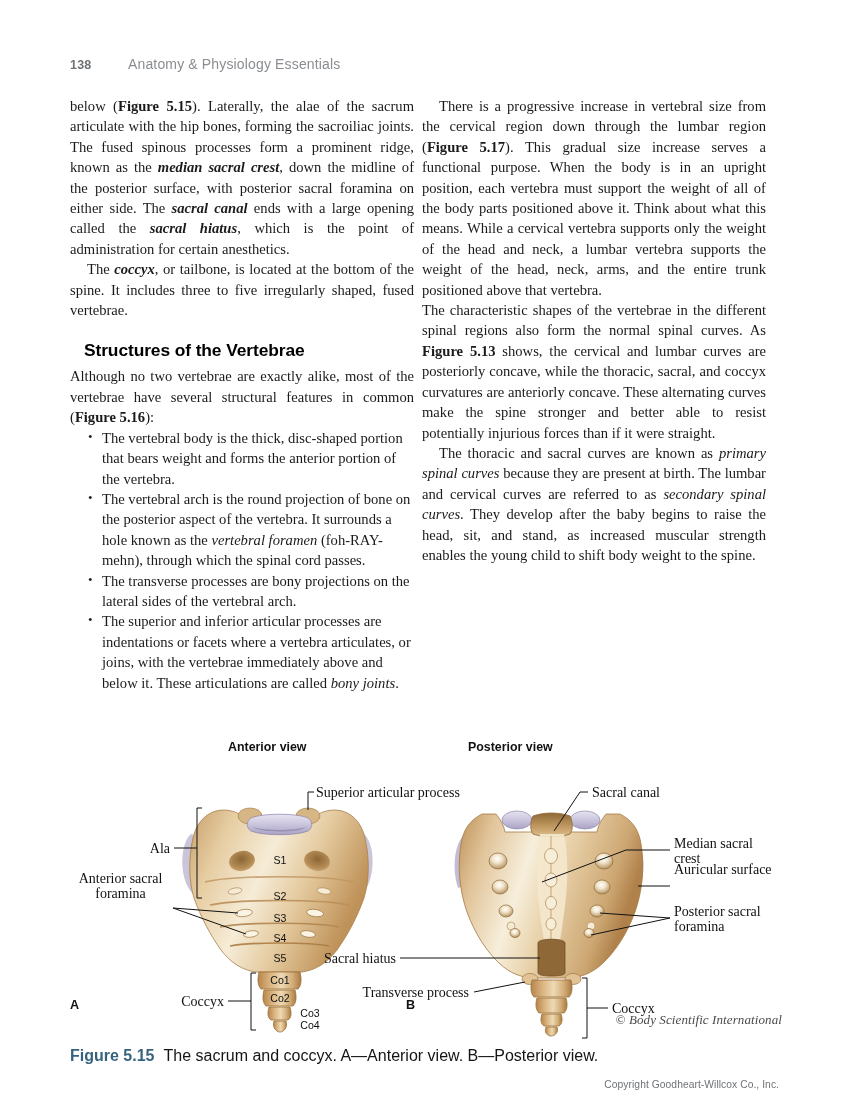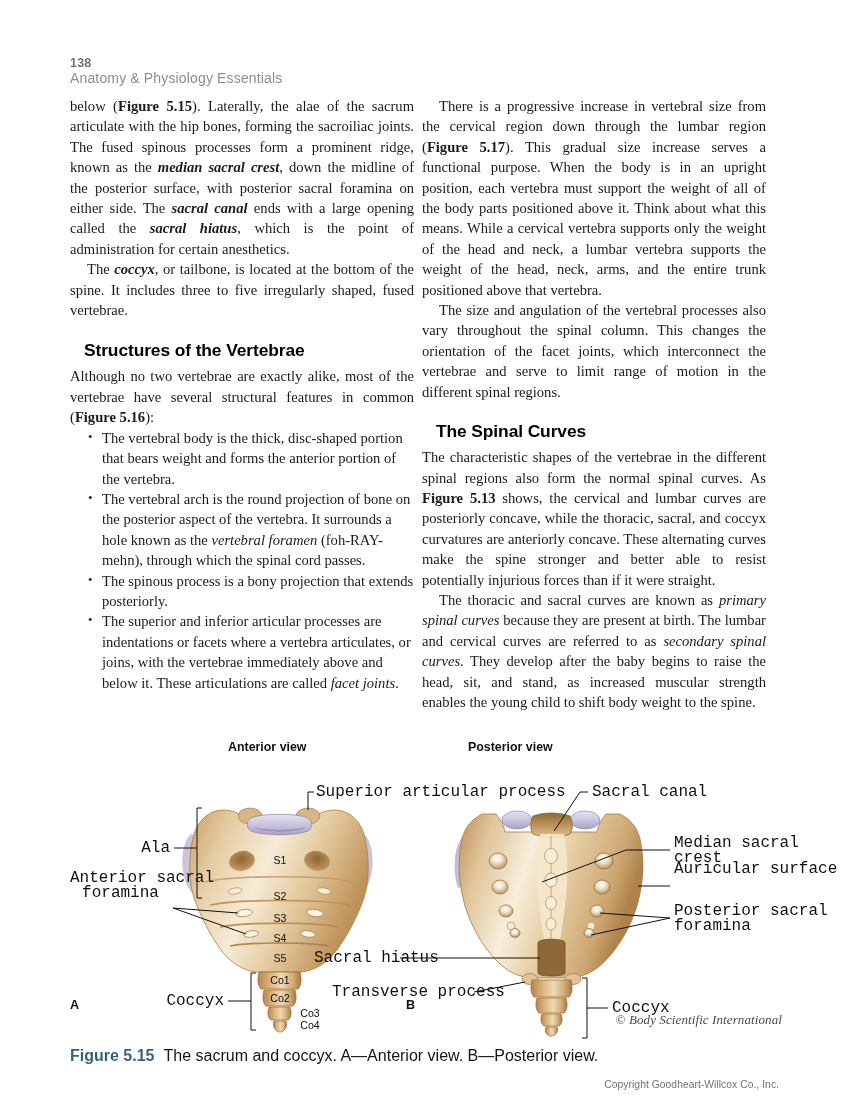--- a/index.html
+++ b/index.html
@@ -20,21 +20,20 @@
   
   .running-head {
     position: absolute;
     left: 70px;
     top: 56px;
     width: 710px;
     height: 18px;
     display: flex;
     align-items: baseline;
     font-family: "Liberation Sans", sans-serif;
-    flex-direction: column;
   }
   .folio {
     font-size: 12.5px;
     font-weight: bold;
     color: #6f7276;
     letter-spacing: .2px;
     width: 58px;
   }
   .book-title {
     font-size: 14px;
@@ -113,22 +112,22 @@
     font-family: "Liberation Sans", sans-serif;
     font-size: 12.4px;
     font-weight: bold;
     color: #111;
   }
   #view-head-anterior { left: 158px; top: 10px; }
   #view-head-posterior { left: 398px; top: 10px; }
 
   .fig-label {
     position: absolute;
-    font-family: Liberation Mono, monospace;
-    font-size: 16px;
+    font-family: Liberation Serif, serif;
+    font-size: 14px;
     color: #111;
     line-height: 15px;
     white-space: nowrap;
   }
   .fig-label.r { text-align: right; }
 
   .panel-letter {
     position: absolute;
     font-family: "Liberation Sans", sans-serif;
     font-size: 12.6px;
@@ -193,32 +192,30 @@
 
     <p class="indent"><span>The </span><span class="bi">coccyx</span><span>, or tailbone, is located at the bottom of the spine. It includes three to five irregularly shaped, fused vertebrae.</span></p>
 
     <h2 class="h2-top-left">Structures of the Vertebrae</h2>
 
     <p><span>Although no two vertebrae are exactly alike, most of the vertebrae have several structural features in common (</span><b>Figure 5.16</b><span>):</span></p>
 
     <ul class="bullets">
       <li><span>The vertebral body is the thick, disc-shaped portion that bears weight and forms the anterior portion of the vertebra.</span></li>
       <li><span>The vertebral arch is the round projection of bone on the posterior aspect of the vertebra. It surrounds a hole known as the </span><i>vertebral foramen</i><span> (foh-RAY-mehn), through which the spinal cord passes.</span></li>
-      <li><span>The spinous process is a bony projection that extends posteriorly.</span></li>
-      <li><span>The superior and inferior articular processes are indentations or facets where a vertebra articulates, or joins, with the vertebrae immediately above and below it. These articulations are called </span><i>facet joints</i><span>.</span></li>
+      <li><span>The transverse processes are bony projections on the lateral sides of the vertebral arch.</span></li>
+      <li><span>The superior and inferior articular processes are indentations or facets where a vertebra articulates, or joins, with the vertebrae immediately above and below it. These articulations are called </span><i>bony joints</i><span>.</span></li>
     </ul>
   </div>
 
   <div class="col">
 
     <p class="indent"><span>There is a progressive increase in vertebral size from the cervical region down through the lumbar region (</span><b>Figure 5.17</b><span>). This gradual size increase serves a functional purpose. When the body is in an upright position, each vertebra must support the weight of all of the body parts positioned above it. Think about what this means. While a cervical vertebra supports only the weight of the head and neck, a lumbar vertebra supports the weight of the head, neck, arms, and the entire trunk positioned above that vertebra.</span></p>
 
-    <p class="indent">The size and angulation of the vertebral processes also vary throughout the spinal column. This changes the orientation of the facet joints, which interconnect the vertebrae and serve to limit range of motion in the different spinal regions.</p>
-
-    <h2 class="h2-top-right">The Spinal Curves</h2>
+
 
     <p><span>The characteristic shapes of the vertebrae in the different spinal regions also form the normal spinal curves. As </span><b>Figure 5.13</b><span> shows, the cervical and lumbar curves are posteriorly concave, while the thoracic, sacral, and coccyx curvatures are anteriorly concave. These alternating curves make the spine stronger and better able to resist potentially injurious forces than if it were straight.</span></p>
 
     <p class="indent"><span>The thoracic and sacral curves are known as </span><i>primary spinal curves</i><span> because they are present at birth. The lumbar and cervical curves are referred to as </span><i>secondary spinal curves</i><span>. They develop after the baby begins to raise the head, sit, and stand, as increased muscular strength enables the young child to shift body weight to the spine.</span></p>
   </div>
 </div>
 
 <div class="figure">
 
   <div class="view-head" id="view-head-anterior">Anterior view</div>

